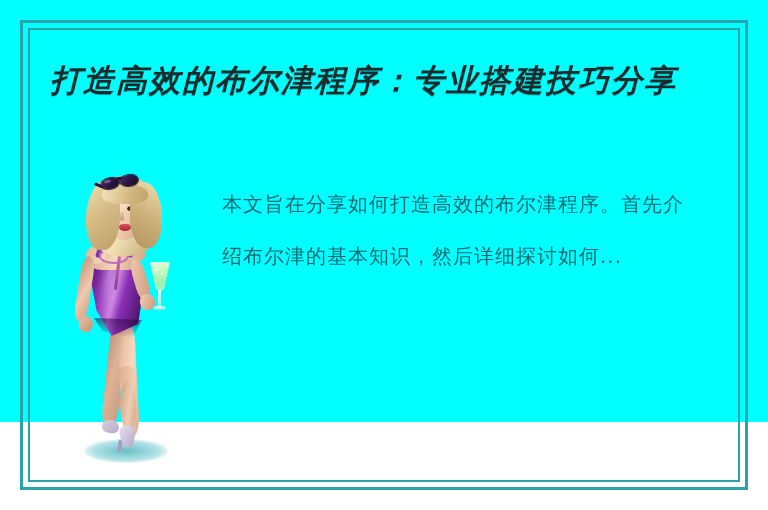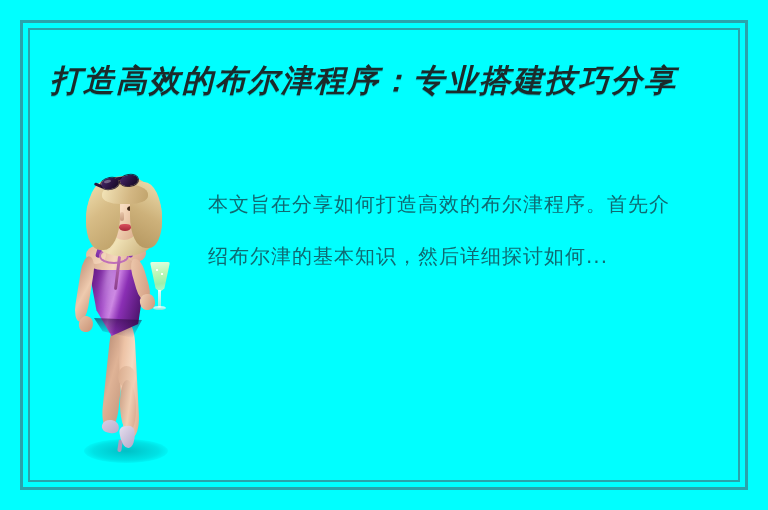--- a/index.html
+++ b/index.html
@@ -5,21 +5,21 @@
   * { margin:0; padding:0; box-sizing:border-box; }
 
   html, body {
     width:768px; height:510px;
     overflow:hidden;
     font-family:"Liberation Sans", sans-serif;
   }
 
   #card {
     position:relative;
-    width:768px; height:510px;
+    width:768px; height:422px;
     background:#00ffff;
   }
 
   
   .frame-outer {
     position:absolute;
     left:20px; top:20px;
     width:728px; height:470px;
     border:3px solid #2aa3ab;
   }
@@ -42,21 +42,21 @@
     line-height:46px;
     letter-spacing:2px;
     color:#1b2b2b;
     text-shadow:0 1px 0 rgba(0,140,150,0.45);
     white-space:pre-wrap;
   }
 
   
   #body-area {
     position:absolute;
-    left:208px; top:178px;
+    left:222px; top:178px;
     width:500px;
   }
   #summary {
     font-family:"DejaVu Sans", sans-serif;
     font-size:20px;
     line-height:52px;
     letter-spacing:1px;
     color:#0f6a72;
     width:476px;
     word-break:break-all;

